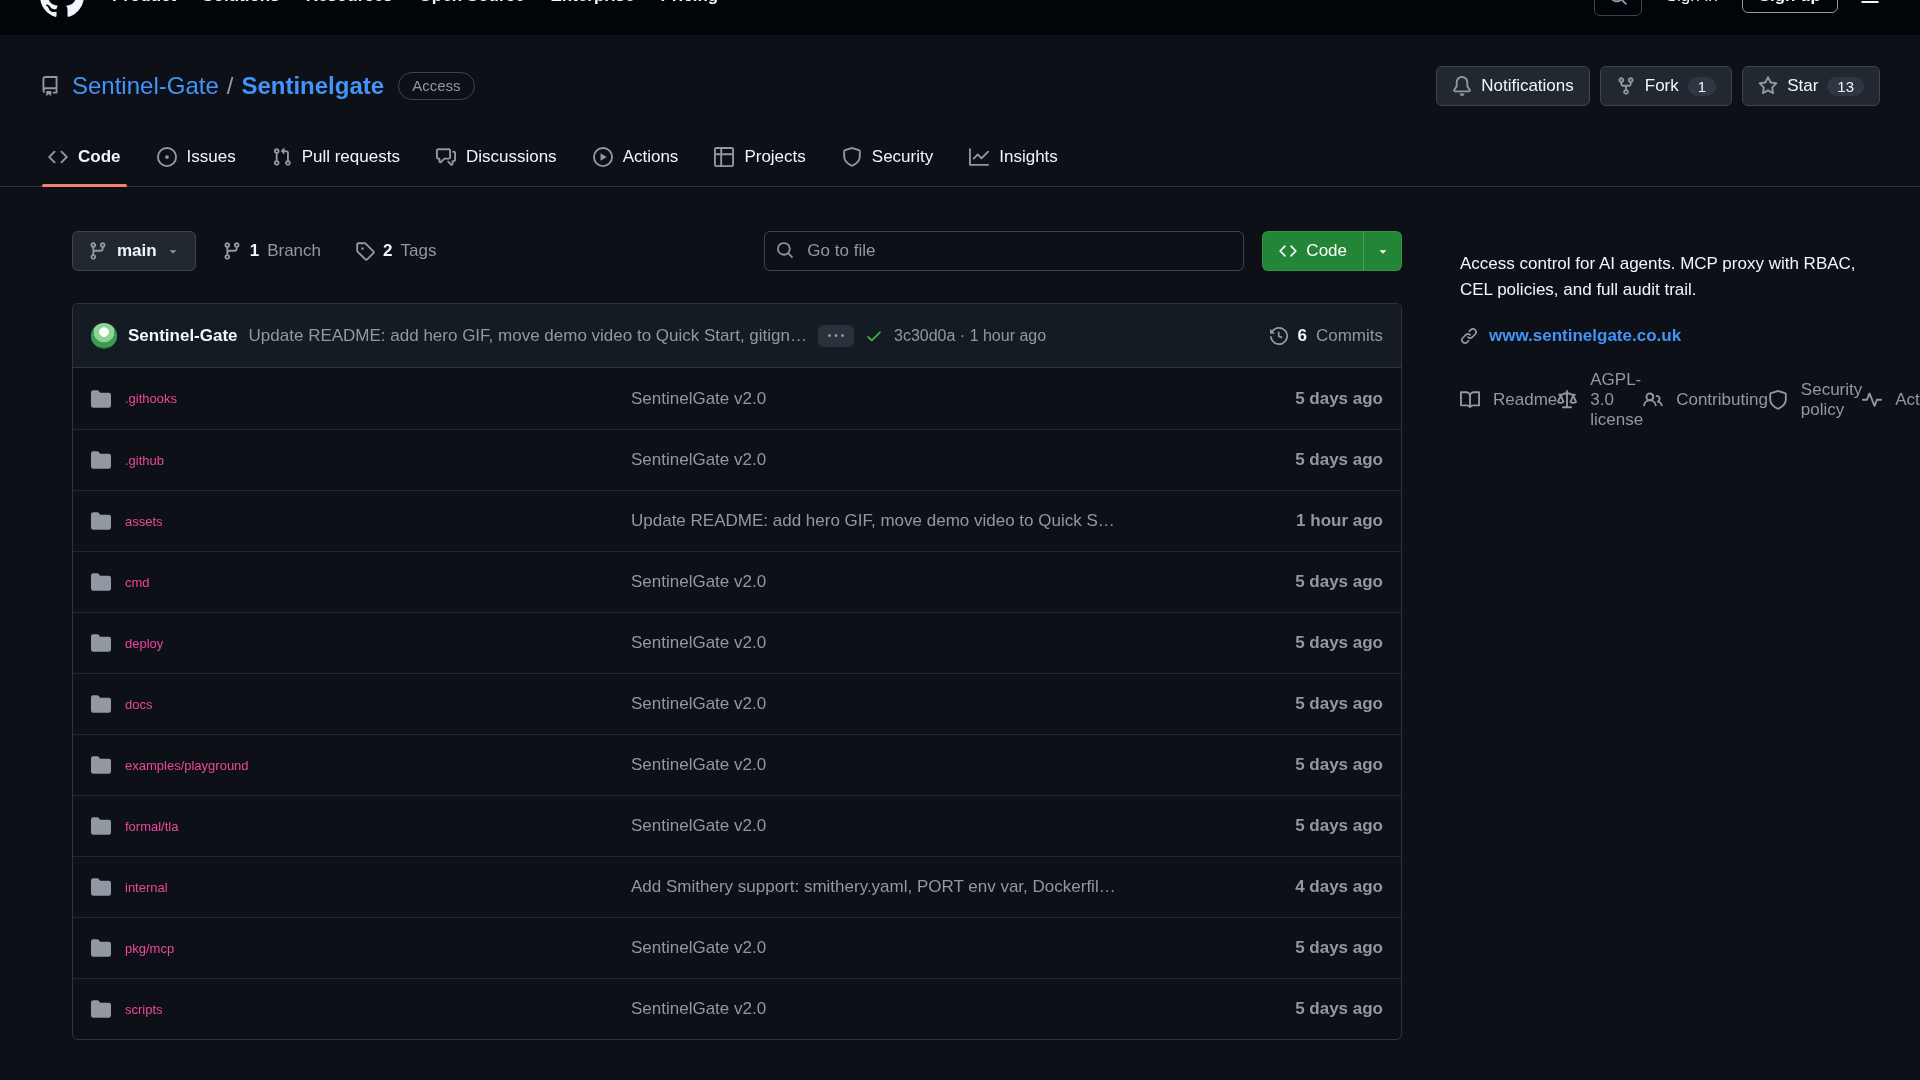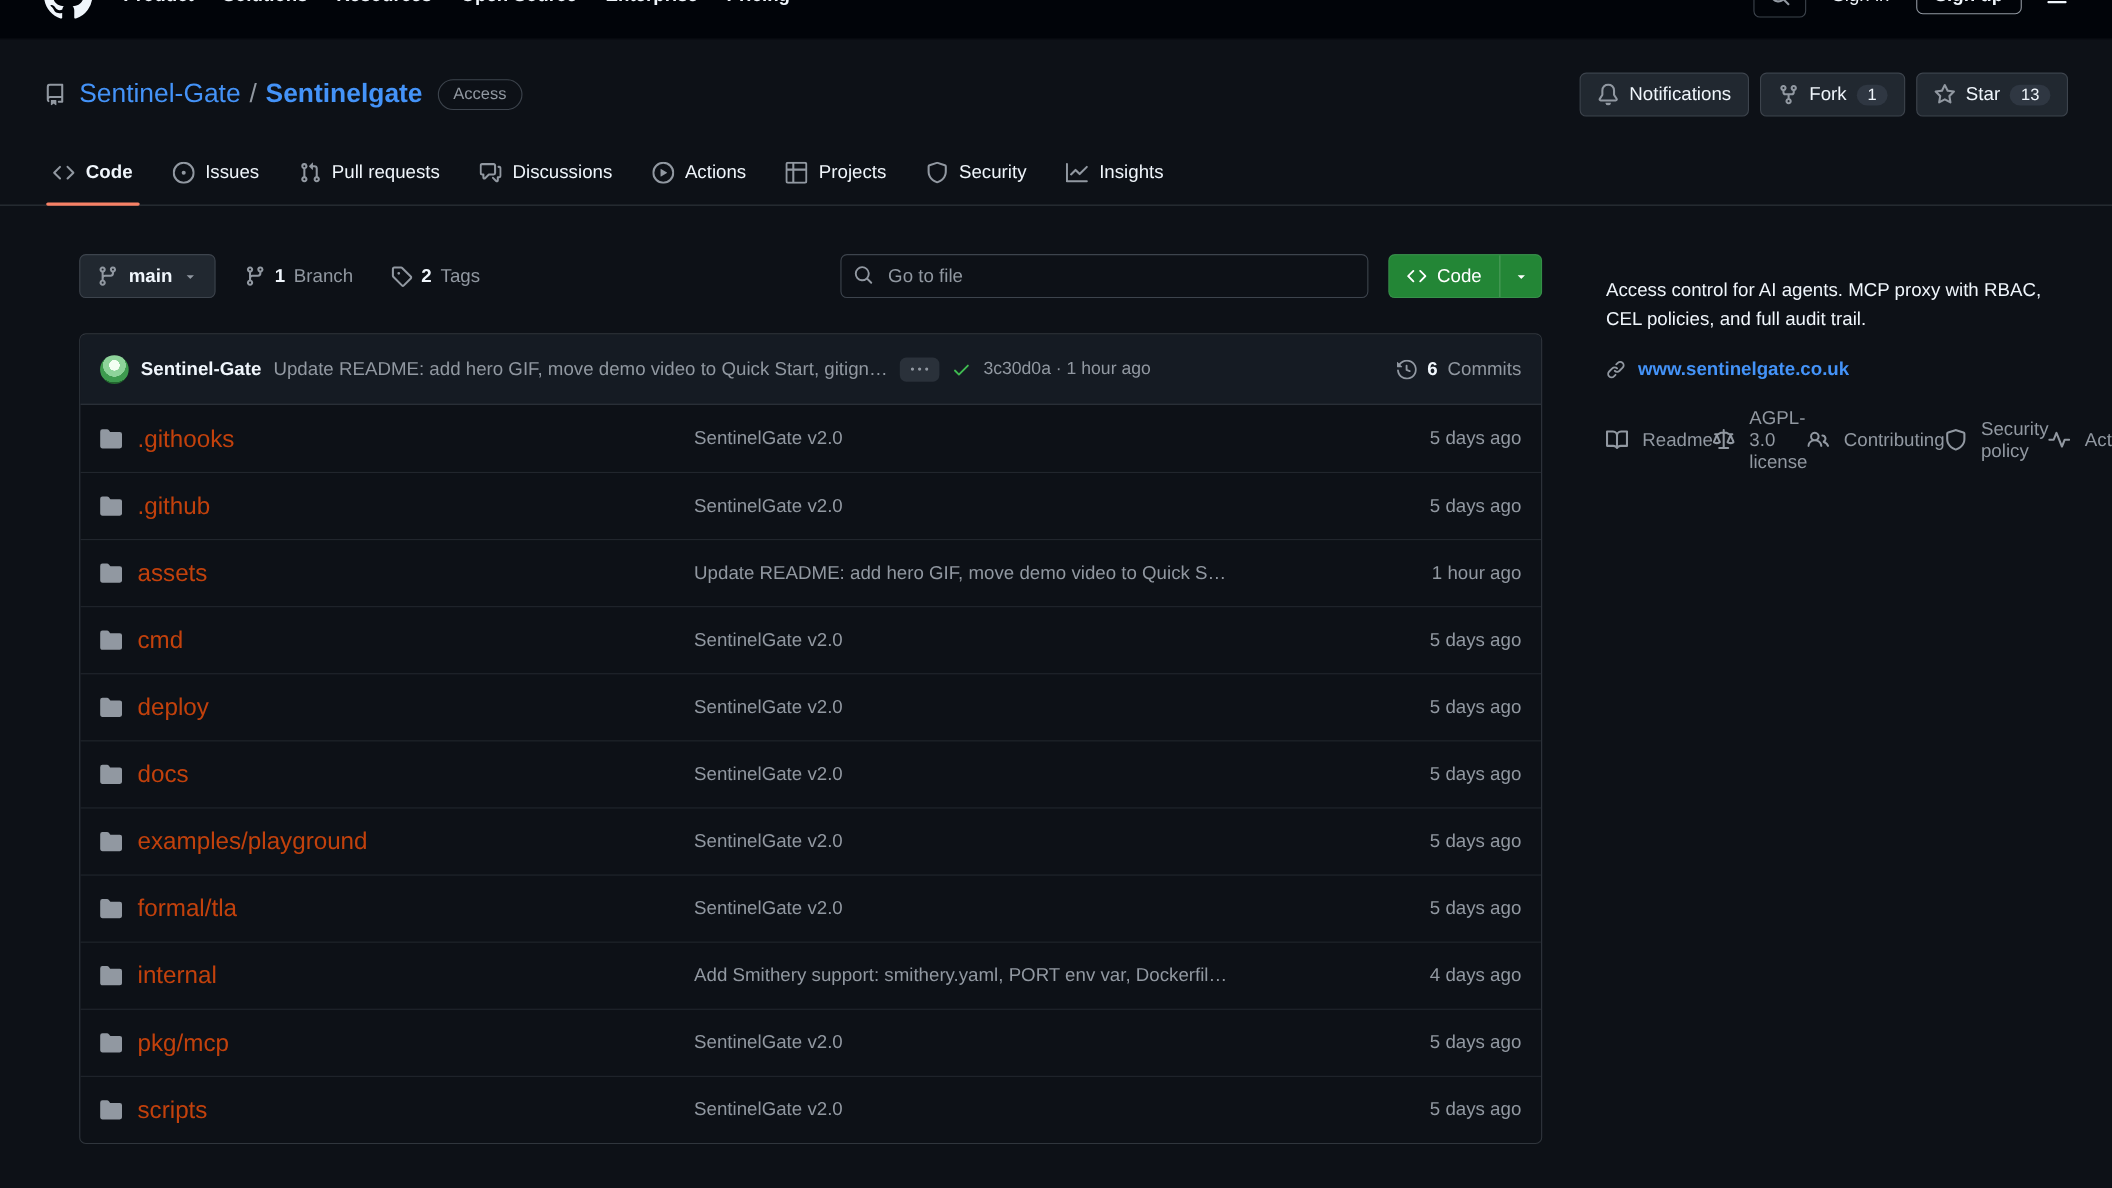--- a/index.html
+++ b/index.html
@@ -81,23 +81,23 @@
   .check-icon { color: #3fb950; }
   .commit-meta { color: #9198a1; font-size: 16px; white-space: nowrap; }
   .commit-right { margin-left: auto; display: flex; align-items: center; gap: 9px; color: #9198a1; font-size: 17px; }
   .commit-right b { color: #f0f6fc; font-weight: 600; }
   .commit-right .icon { color: #9198a1; }
 
   .file-row { display: grid; grid-template-columns: 540px 1fr 170px; align-items: center; height: 61px; padding: 0 18px; border-top: 1px solid #21262d; }
   .file-row:first-child { border-top: none; }
   .cell-name { display: flex; align-items: center; gap: 14px; min-width: 0; }
   .cell-name .icon { color: #9198a1; }
-  .file-link { color: #c2410c; font-size: 22px; }
+  .file-link { color: #ec4899; font-size: 13px; }
   .cell-msg { color: #9198a1; font-size: 17px; white-space: nowrap; overflow: hidden; }
-  .cell-age { color: #9198a1; font-size: 17px; text-align: right; white-space: nowrap; }
+  .cell-age { color: #9198a1; font-size: 17px; text-align: right; white-space: nowrap; font-weight: bold; }
 
   
   .about-title { font-size: 20px; font-weight: 600; margin-top: 4px; }
   .about-desc { margin-top: 20px; font-size: 17px; line-height: 1.55; color: #f0f6fc; }
   .website-row { margin-top: 22px; display: flex; align-items: center; gap: 11px; }
   .website-row .icon { color: #9198a1; }
   .website-link { color: #4493f8; font-weight: 700; font-size: 17px; }
   .topics { margin-top: 20px; display: flex; flex-wrap: wrap; gap: 9px 6px; }
   .topic { background: rgba(56,139,253,0.15); color: #4493f8; border-radius: 2em; padding: 0 13px; line-height: 28px; font-size: 15px; }
   .meta-list { margin-top: 32px; display: flex; flex-direction: row; justify-content: space-between; }

